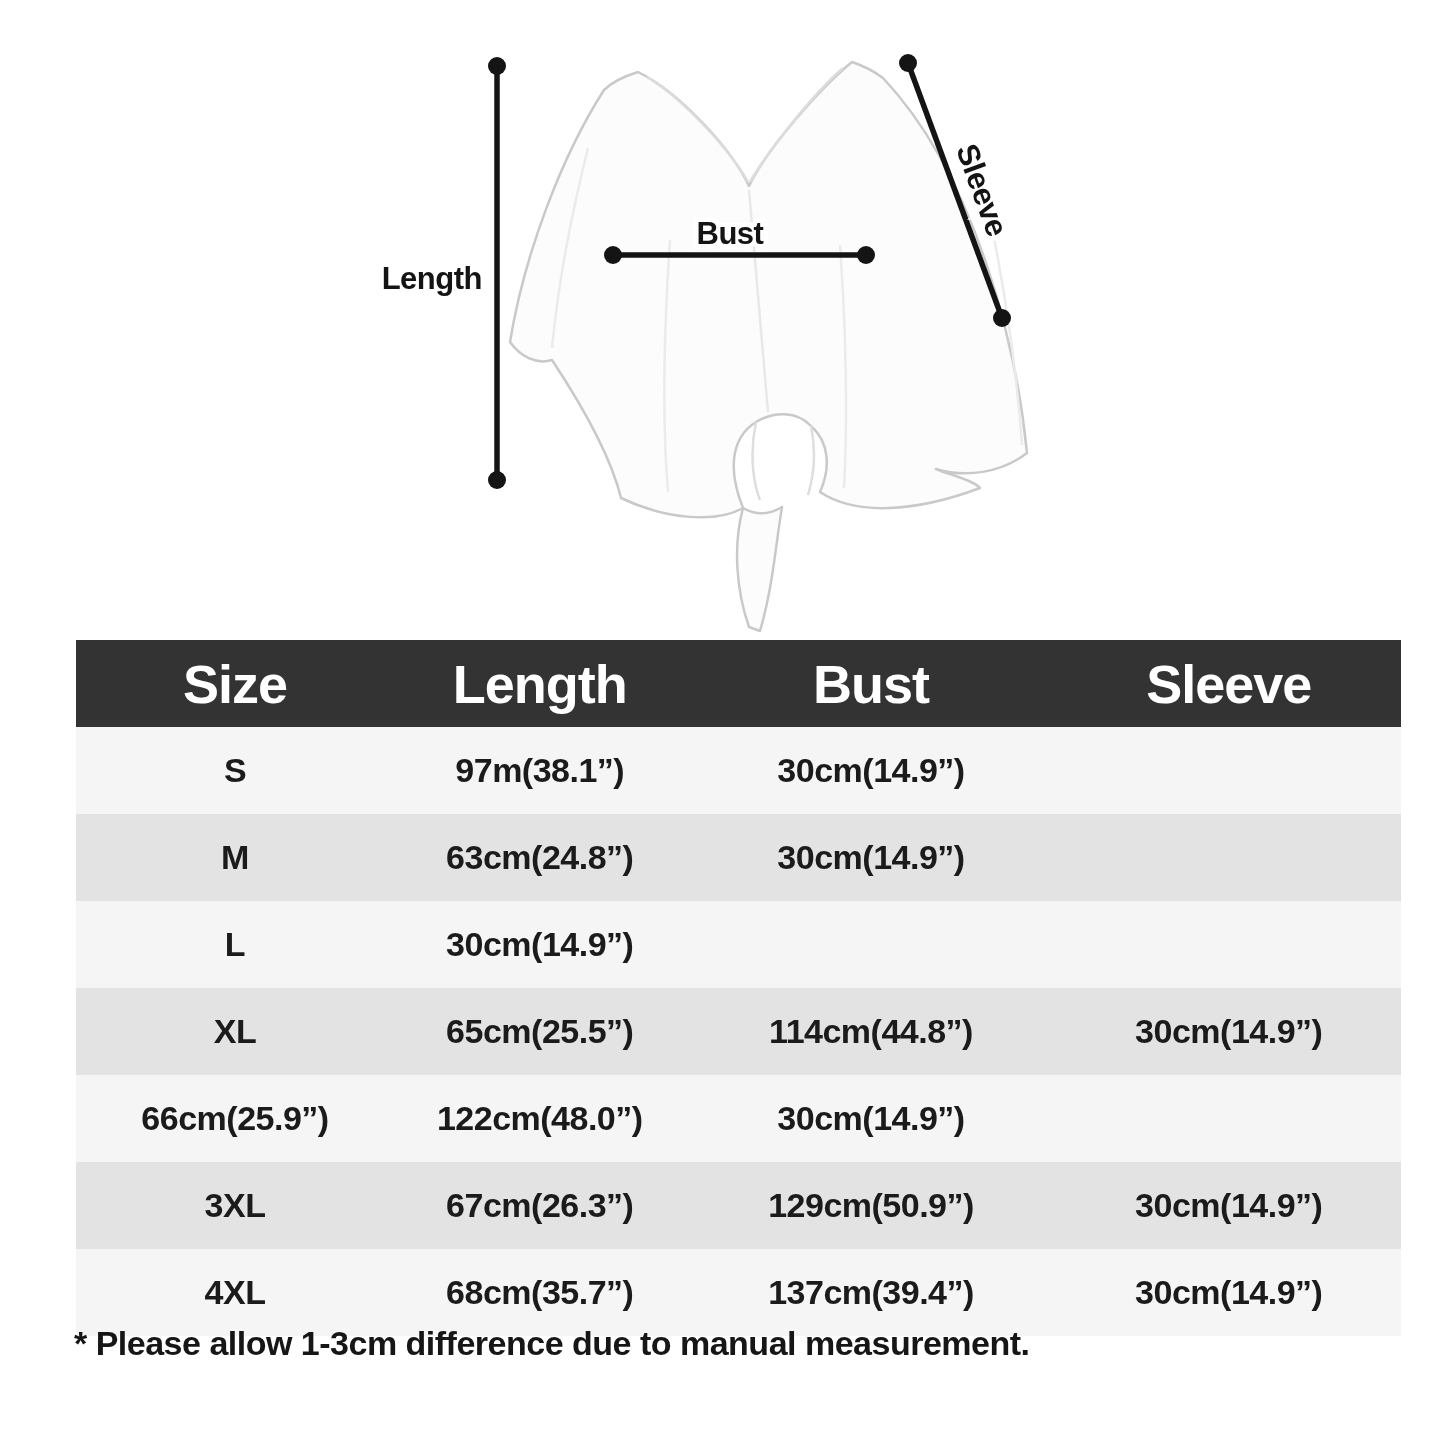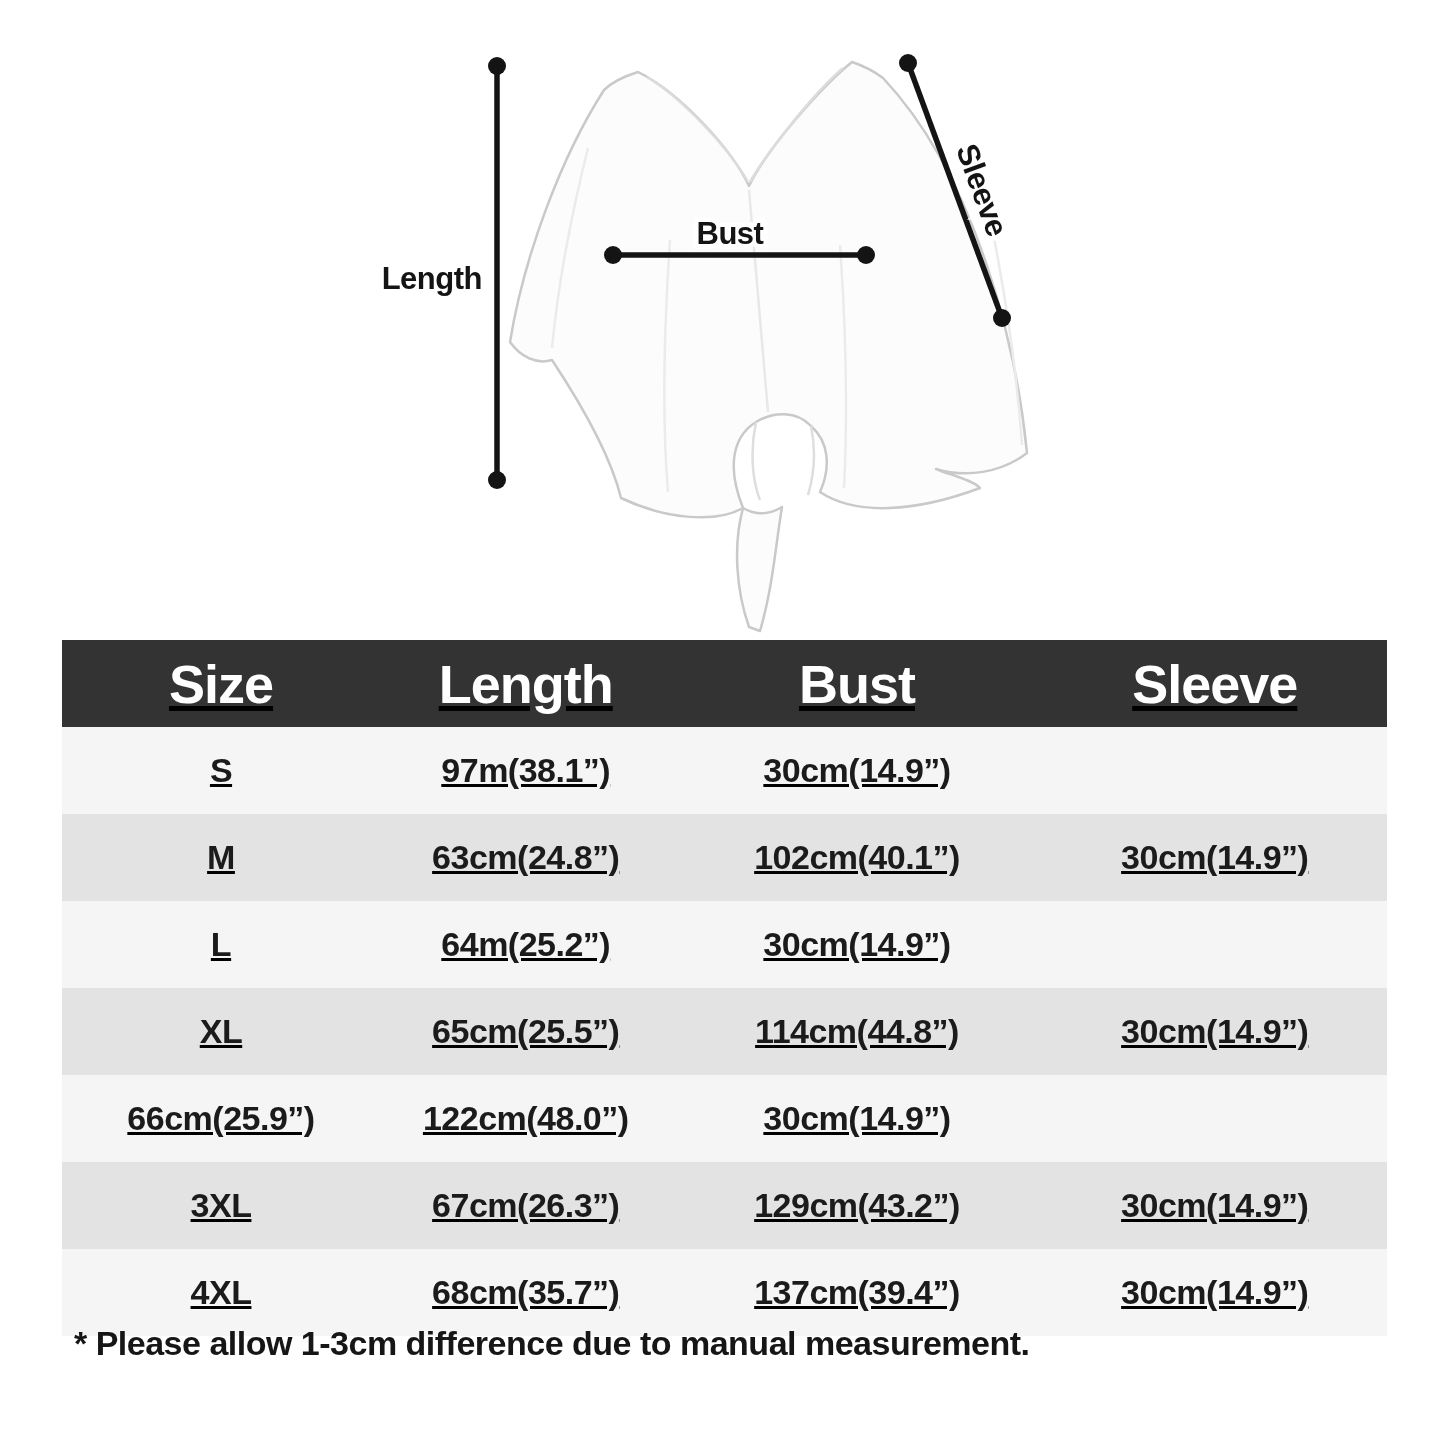--- a/index.html
+++ b/index.html
@@ -34,24 +34,23 @@
     letter-spacing: -0.5px;
   }
   .halo {
     stroke: #ffffff;
     stroke-width: 9px;
     paint-order: stroke;
   }
   
   .size-table {
     position: absolute;
-    left: 62px;
+    left: 76px;
     top: 640px;
     width: 1325px;
-    text-decoration: underline;
   }
   .trow {
     display: grid;
     grid-template-columns: 24% 22% 28% 26%;
     align-items: center;
     height: 87px;
   }
   .trow.head {
     background: #333333;
     color: #ffffff;
@@ -162,47 +161,45 @@
 
     <div class="trow light">
       <div class="tcell">S</div>
       <div class="tcell">97m(38.1”)</div>
       <div class="tcell">30cm(14.9”)</div>
     </div>
 
     <div class="trow dark">
       <div class="tcell">M</div>
       <div class="tcell">63cm(24.8”)</div>
-      <div class="tcell">102cm(40.1”)</div>
       <div class="tcell">30cm(14.9”)</div>
     </div>
 
     <div class="trow light">
       <div class="tcell">L</div>
-      <div class="tcell">64m(25.2”)</div>
       <div class="tcell">30cm(14.9”)</div>
     </div>
 
     <div class="trow dark">
       <div class="tcell">XL</div>
       <div class="tcell">65cm(25.5”)</div>
       <div class="tcell">114cm(44.8”)</div>
       <div class="tcell">30cm(14.9”)</div>
     </div>
 
     <div class="trow light">
       <div class="tcell">66cm(25.9”)</div>
       <div class="tcell">122cm(48.0”)</div>
       <div class="tcell">30cm(14.9”)</div>
     </div>
 
     <div class="trow dark">
       <div class="tcell">3XL</div>
       <div class="tcell">67cm(26.3”)</div>
-      <div class="tcell">129cm(43.2”)</div>
+      <div class="tcell">129cm(50.9”)</div>
       <div class="tcell">30cm(14.9”)</div>
     </div>
 
     <div class="trow light">
       <div class="tcell">4XL</div>
       <div class="tcell">68cm(35.7”)</div>
       <div class="tcell">137cm(39.4”)</div>
       <div class="tcell">30cm(14.9”)</div>
     </div>
 

